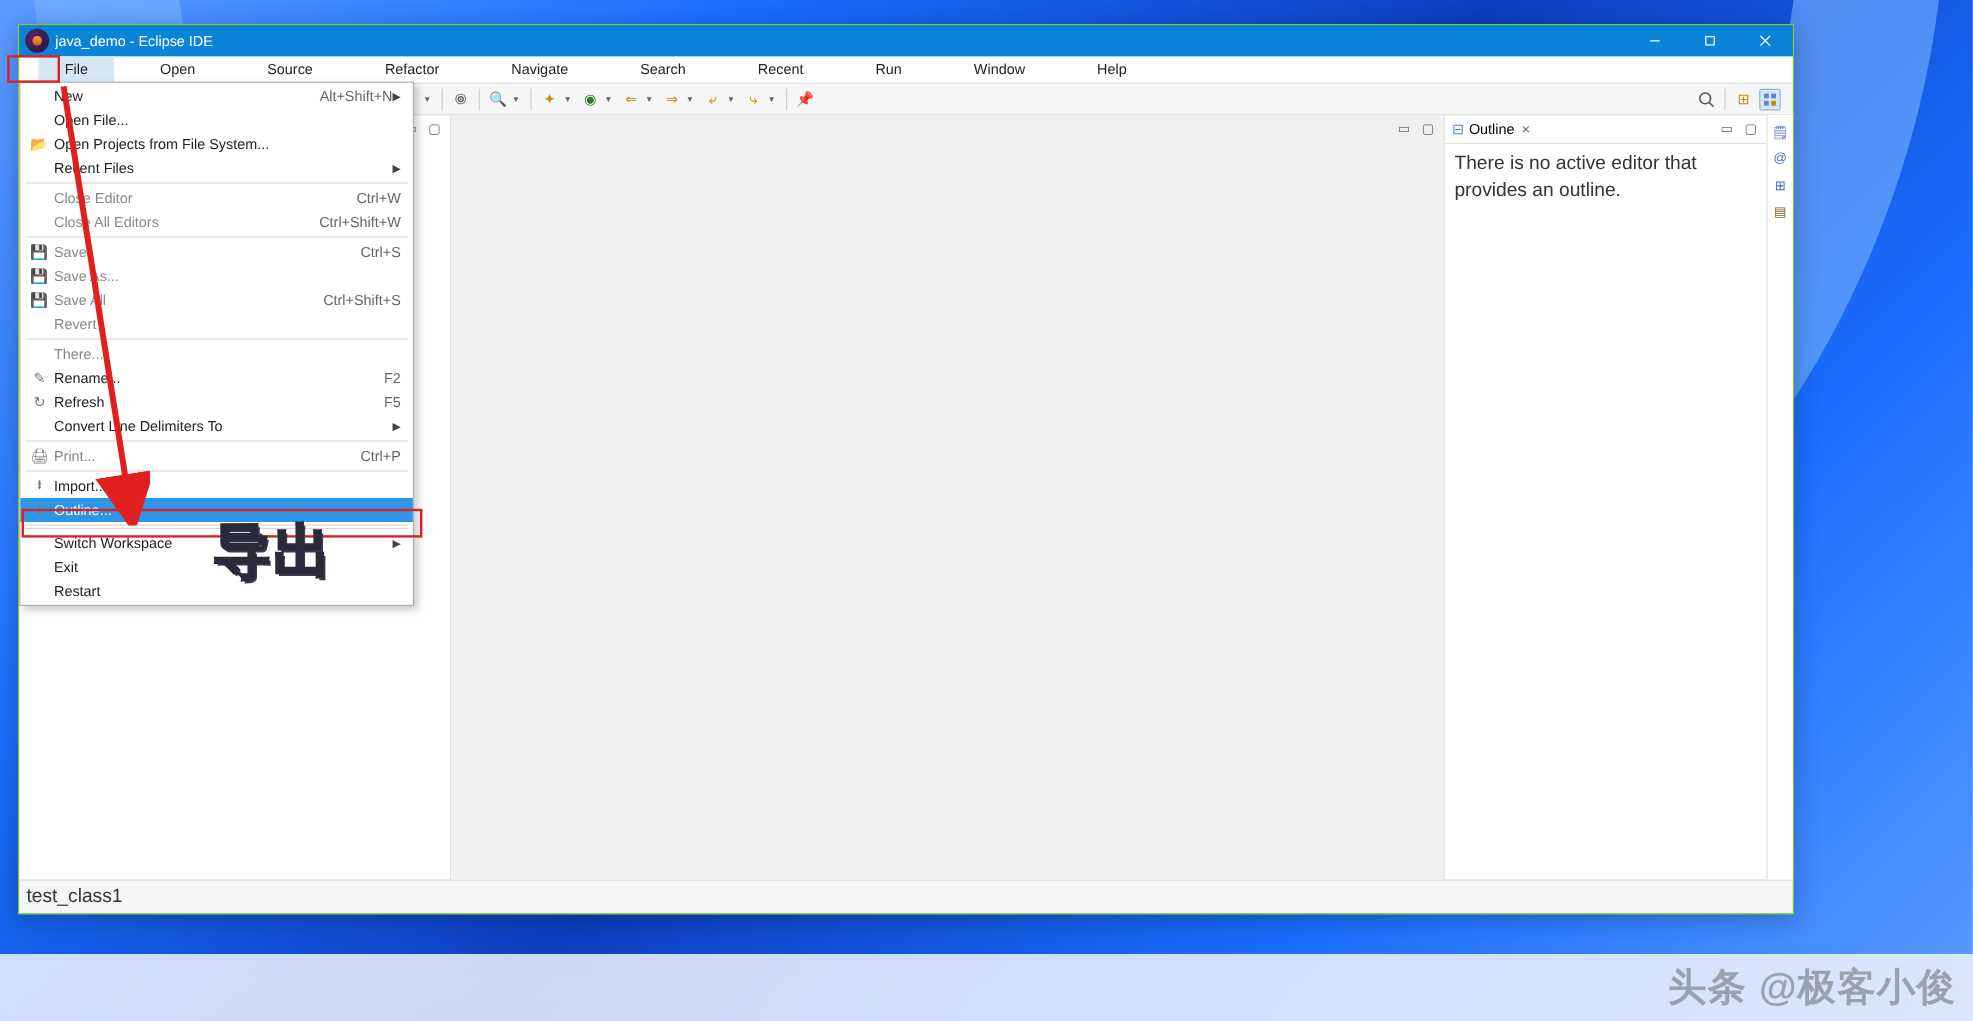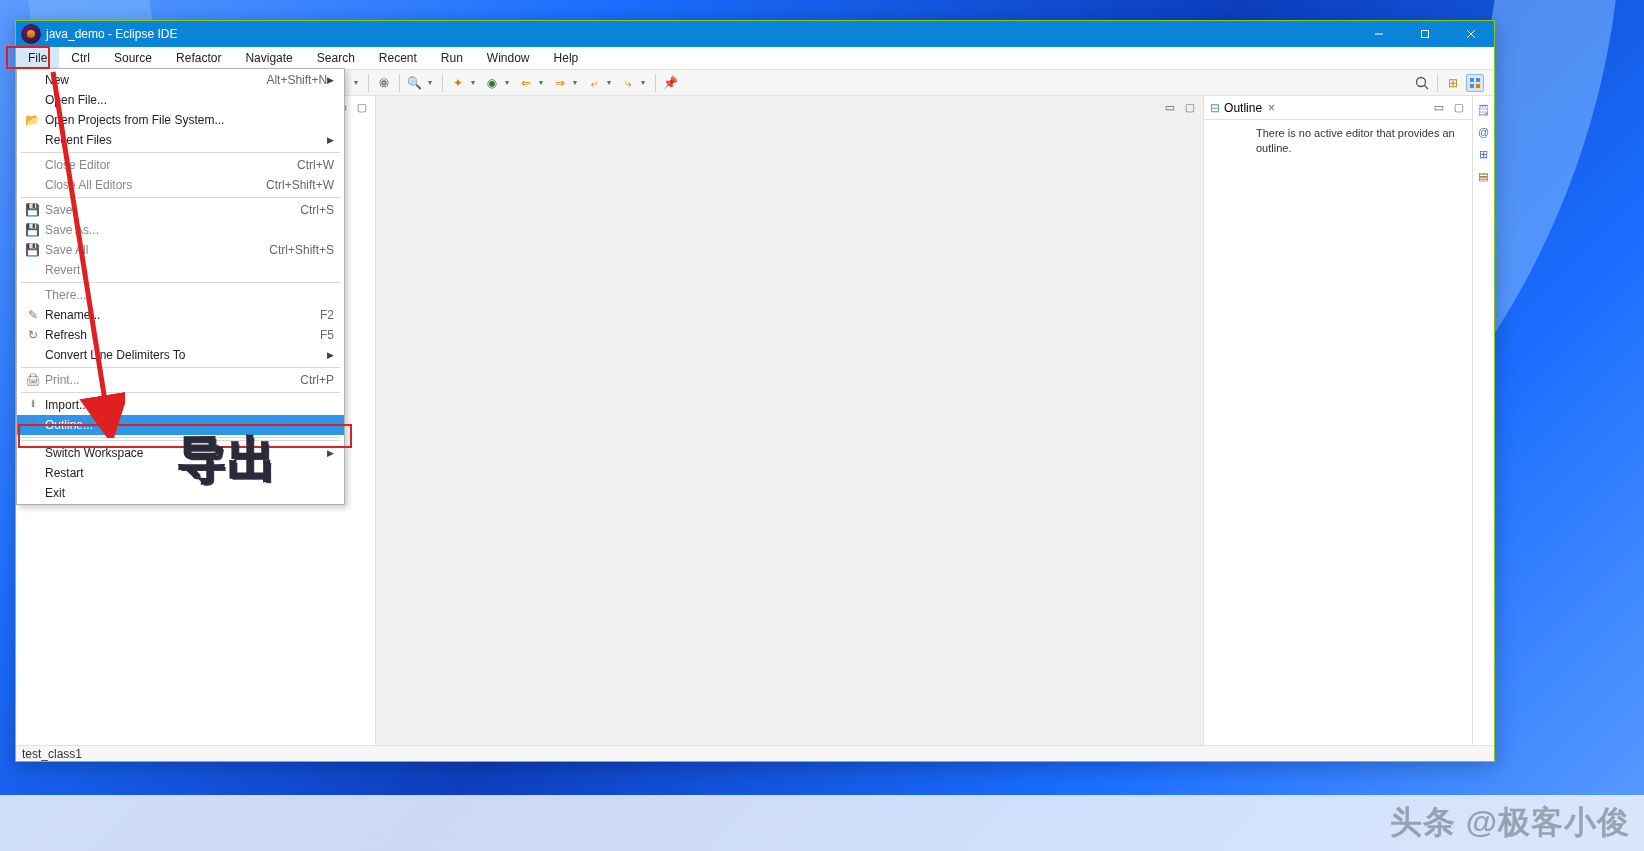--- a/index.html
+++ b/index.html
@@ -7,41 +7,41 @@
 .desktop-bg { position: absolute; inset: 0; background: linear-gradient(135deg, #5c9cff 0%, #1a6eff 25%, #0d3ebf 50%, #1a6eff 75%, #5c9cff 100%); }
 .desktop-arc { position: absolute; top: -900px; left: 50%; transform: translateX(-50%); width: 1600px; height: 1600px; border: 120px solid rgba(120,180,255,0.6); border-radius: 50%; }
 .taskbar { position: absolute; left: 0; bottom: 0; width: 100%; height: 56px; background: rgba(240,244,252,0.85); backdrop-filter: blur(8px); }
 .app-window { position: absolute; left: 15px; top: 20px; width: 1480px; height: 742px; background: #22c55e; border: 1px solid #84cc16; box-shadow: 0 4px 20px rgba(0,0,0,0.25); display: flex; flex-direction: column; }
 .titlebar { height: 26px; background: #0a84d8; display: flex; align-items: center; color: #fff; font-size: 12px; }
 .titlebar-icon { width: 20px; height: 20px; margin: 0 5px; border-radius: 50%; background: radial-gradient(circle at 30% 30%, #5a1e6e, #1a1a3e); display: flex; align-items: center; justify-content: center; }
 .titlebar-icon::before { content: ""; width: 8px; height: 8px; background: linear-gradient(#ff9933, #cc6600); border-radius: 50%; }
 .titlebar-controls { margin-left: auto; display: flex; }
 .titlebar-btn { width: 46px; height: 26px; display: flex; align-items: center; justify-content: center; color: #fff; font-size: 11px; }
 .menubar { height: 23px; background: #fff; border-bottom: 1px solid #e0e0e0; display: flex; align-items: stretch; font-size: 12px; }
-.menubar-item { padding: 0 12px; display: flex; align-items: center; color: #222; }
+.menubar-item { padding: 0 22px; display: flex; align-items: center; color: #222; margin-left: 16px; }
 .menubar-item.active { background: #d6e8f5; }
 .toolbar { height: 26px; background: #f6f6f6; border-bottom: 1px solid #e4e4e4; display: flex; align-items: center; padding: 0 4px; gap: 4px; }
 .tb-icon { width: 18px; height: 18px; display: flex; align-items: center; justify-content: center; font-size: 12px; color: #555; }
 .tb-drop { width: 8px; font-size: 8px; color: #666; }
 .tb-sep { width: 1px; height: 18px; background: #d0d0d0; margin: 0 2px; }
 .toolbar-right { margin-left: auto; display: flex; align-items: center; gap: 4px; padding-right: 6px; }
 .workspace { flex: 1; display: flex; background: #fff; position: relative; }
 .left-panel { width: 360px; border-right: 1px solid #e0e0e0; position: relative; }
 .panel-controls-left { position: absolute; top: 4px; right: 6px; display: flex; gap: 6px; }
 .pc-icon { width: 14px; height: 14px; font-size: 11px; color: #666; display: flex; align-items: center; justify-content: center; }
 .editor-area { flex: 1; background: #f0f0f0; position: relative; border-right: 1px solid #e0e0e0; }
 .editor-controls { position: absolute; top: 4px; right: 6px; display: flex; gap: 6px; }
 .outline-panel { width: 268px; position: relative; display: flex; flex-direction: column; }
 .outline-tab { height: 24px; border-bottom: 1px solid #e0e0e0; display: flex; align-items: center; padding: 0 6px; font-size: 12px; gap: 4px; }
 .outline-tab .close-x { font-size: 12px; color: #666; margin-left: 2px; }
 .outline-controls { position: absolute; top: 4px; right: 6px; display: flex; gap: 6px; }
-.outline-body { padding: 6px 8px; font-size: 11px; color: #333; line-height: 1.4; margin-left: 44px; }
+.outline-body { padding: 6px 8px; font-size: 16px; color: #333; line-height: 1.4; }
 .right-trim { width: 22px; border-left: 1px solid #e0e0e0; background: #fff; display: flex; flex-direction: column; align-items: center; padding-top: 6px; gap: 6px; }
 .trim-icon { width: 16px; height: 16px; font-size: 11px; display: flex; align-items: center; justify-content: center; color: #4a6da8; }
-.statusbar { height: 16px; background: #f6f6f6; border-top: 1px solid #e0e0e0; display: flex; align-items: center; font-size: 12px; padding: 0 6px; color: #333; }
+.statusbar { height: 28px; background: #f6f6f6; border-top: 1px solid #e0e0e0; display: flex; align-items: center; font-size: 16px; padding: 0 6px; color: #333; }
 .dropdown-menu { position: absolute; left: 0px; top: 47px; width: 329px; background: #fff; border: 1px solid #b0b0b0; box-shadow: 3px 3px 6px rgba(0,0,0,0.2); font-size: 12px; z-index: 50; padding: 1px 0; }
 .menu-item { height: 20px; display: flex; align-items: center; padding: 0 10px 0 4px; color: #222; }
 .menu-item.disabled { color: #888; }
 .menu-item.hover { background: #2d96e8; color: #fff; }
 .menu-icon { width: 24px; display: flex; justify-content: center; font-size: 12px; color: #777; }
 .menu-label { flex: 1; }
 .menu-shortcut { color: #666; font-size: 12px; }
 .menu-arrow { font-size: 9px; color: #444; }
 .menu-sep { height: 1px; background: #d8d8d8; margin: 2px 4px; }
 .anno-box-file { position: absolute; left: 6px; top: 46px; width: 44px; height: 23px; border: 2px solid #e02020; z-index: 60; pointer-events: none; }
@@ -78,21 +78,21 @@
         <svg width="10" height="10" viewBox="0 0 10 10">
             <line x1="1" y1="1" x2="9" y2="9" stroke="#fff" stroke-width="1"></line>
             <line x1="9" y1="1" x2="1" y2="9" stroke="#fff" stroke-width="1"></line>
           </svg>
       </div>
     </div>
   </div>
 
   <div class="menubar">
     <div class="menubar-item active">File</div>
-    <div class="menubar-item">Ctrl</div>
+    <div class="menubar-item">Open</div>
     <div class="menubar-item">Source</div>
     <div class="menubar-item">Refactor</div>
     <div class="menubar-item">Navigate</div>
     <div class="menubar-item">Search</div>
     <div class="menubar-item">Recent</div>
     <div class="menubar-item">Run</div>
     <div class="menubar-item">Window</div>
     <div class="menubar-item">Help</div>
   </div>
 
@@ -263,25 +263,25 @@
       </div>
       <div class="menu-sep"></div>
       <div class="menu-sep"></div>
       <div class="menu-item">
         <span class="menu-icon"></span>
         <span class="menu-label">Switch Workspace</span>
         <span class="menu-arrow">▶</span>
       </div>
       <div class="menu-item">
         <span class="menu-icon"></span>
+        <span class="menu-label">Exit</span>
+      </div>
+      <div class="menu-item">
+        <span class="menu-icon"></span>
         <span class="menu-label">Restart</span>
-      </div>
-      <div class="menu-item">
-        <span class="menu-icon"></span>
-        <span class="menu-label">Exit</span>
       </div>
     </div>
 
 </div>
 
 <div class="anno-box-file"></div>
 <div class="anno-box-export"></div>
 <svg class="anno-arrow" width="80" height="370">
   <defs>
       <marker id="ah" markerWidth="10" markerHeight="10" refX="5" refY="5" orient="auto">

